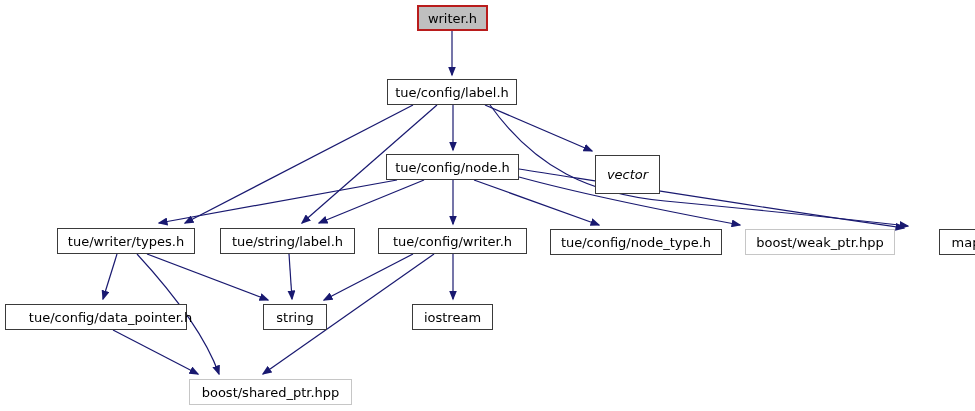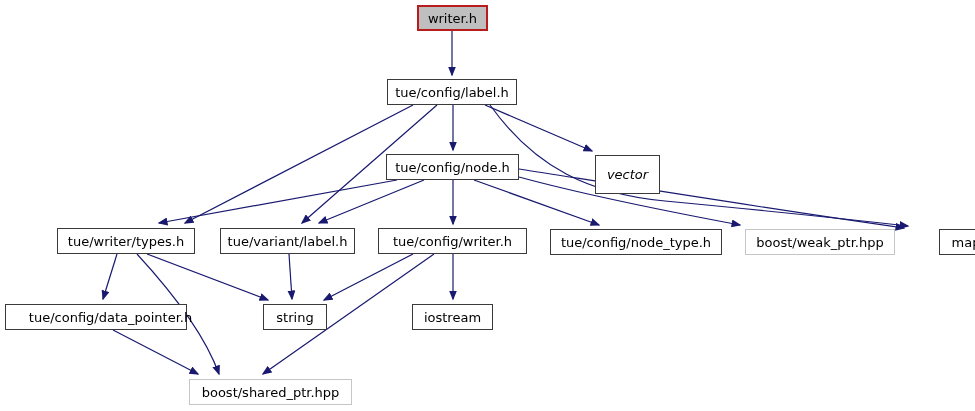--- a/index.html
+++ b/index.html
@@ -65,21 +65,21 @@
     <div class="node internal" style="left: 386px; top: 154px; width: 133px; height: 26px;">
       <span>tue/config/node.h</span>
     </div>
     <div class="node system" style="left: 595px; top: 155px; width: 65px; height: 39px; font-style: italic;">
       <span>vector</span>
     </div>
     <div class="node internal" style="left: 57px; top: 228px; width: 138px; height: 26px;">
       <span>tue/writer/types.h</span>
     </div>
     <div class="node internal" style="left: 220px; top: 228px; width: 135px; height: 26px;">
-      <span>tue/variant/label.h</span>
+      <span>tue/string/label.h</span>
     </div>
     <div class="node internal" style="left: 378px; top: 228px; width: 149px; height: 26px;">
       <span>tue/config/writer.h</span>
     </div>
     <div class="node internal" style="left: 550px; top: 229px; width: 172px; height: 26px;">
       <span>tue/config/node_type.h</span>
     </div>
     <div class="node external" style="left: 745px; top: 229px; width: 150px; height: 26px;">
       <span>boost/weak_ptr.hpp</span>
     </div>

